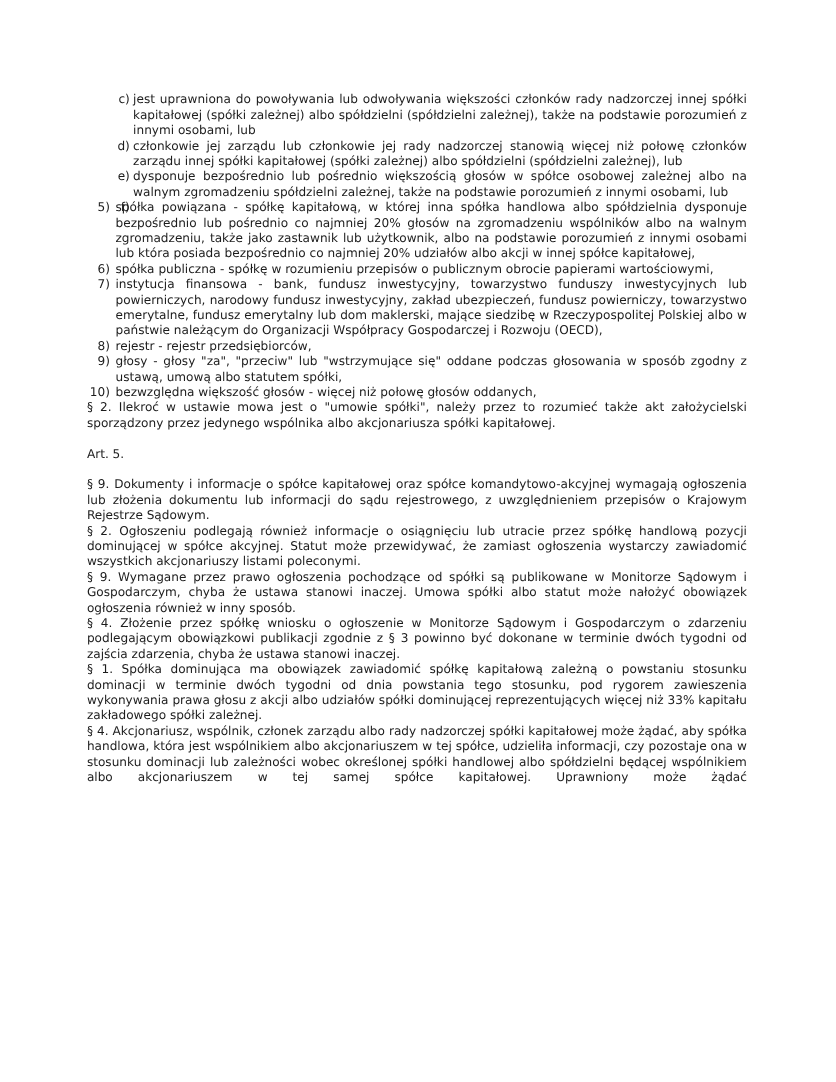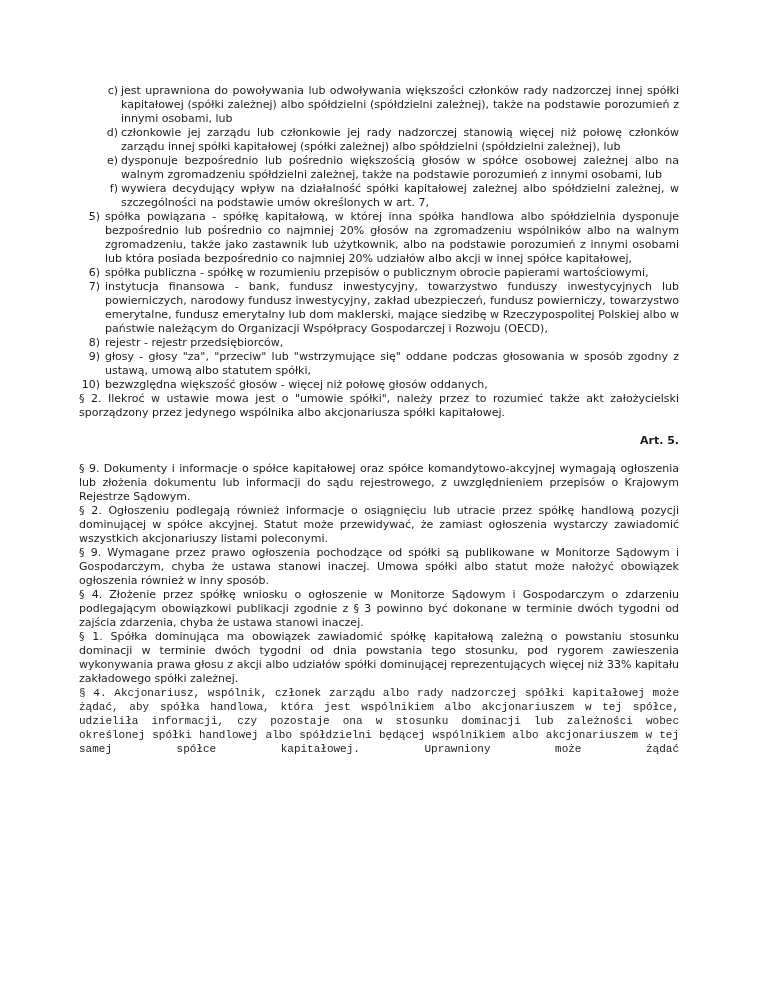--- a/index.html
+++ b/index.html
@@ -22,21 +22,20 @@
     left: 79px;
     top: 84px;
     width: 600px;
   }
   .para {
     text-align: justify;
     margin: 0;
   }
   .para.cont {
     text-align-last: justify;
-    font-family: Liberation Mono, monospace;
   }
   .item {
     position: relative;
     text-align: justify;
     margin: 0;
   }
   .item-num { padding-left: 26px; }
   .item-num > .marker {
     position: absolute;
     left: 0; top: 0;
@@ -44,33 +43,33 @@
     text-align: right;
   }
   .item-letter { padding-left: 42px; }
   .item-letter > .marker {
     position: absolute;
     left: 0; top: 0;
     width: 39px;
     text-align: right;
   }
   .heading {
-    font-weight: 700;
-    text-align: right;
+    font-weight: 400;
+    text-align: left;
     margin: 14px 0;
   }
 </style>
 </head>
 <body style="background: rgb(255, 255, 255); color: rgb(28, 28, 28);">
 
 <div class="page" id="doc">
     <div class="item item-letter"><span class="marker">c)</span><span>jest uprawniona do powoływania lub odwoływania większości członków rady nadzorczej innej spółki kapitałowej (spółki zależnej) albo spółdzielni (spółdzielni zależnej), także na podstawie porozumień z innymi osobami, lub</span></div>
     <div class="item item-letter"><span class="marker">d)</span><span>członkowie jej zarządu lub członkowie jej rady nadzorczej stanowią więcej niż połowę członków zarządu innej spółki kapitałowej (spółki zależnej) albo spółdzielni (spółdzielni zależnej), lub</span></div>
     <div class="item item-letter"><span class="marker">e)</span><span>dysponuje bezpośrednio lub pośrednio większością głosów w spółce osobowej zależnej albo na walnym zgromadzeniu spółdzielni zależnej, także na podstawie porozumień z innymi osobami, lub</span></div>
-    <div class="item item-letter"><span class="marker">f)</span><span>wywiera decydujący wpływ na działalność spółki kapitałowej zależnej albo spółdzielni zależnej, w szczególności na podstawie umów określonych w art. 7,</span></div>
+    <div class="item item-letter"><span class="marker">f)</span></div>
     <div class="item item-num"><span class="marker">5)</span><span>spółka powiązana - spółkę kapitałową, w której inna spółka handlowa albo spółdzielnia dysponuje bezpośrednio lub pośrednio co najmniej 20% głosów na zgromadzeniu wspólników albo na walnym zgromadzeniu, także jako zastawnik lub użytkownik, albo na podstawie porozumień z innymi osobami lub która posiada bezpośrednio co najmniej 20% udziałów albo akcji w innej spółce kapitałowej,</span></div>
     <div class="item item-num"><span class="marker">6)</span><span>spółka publiczna - spółkę w rozumieniu przepisów o publicznym obrocie papierami wartościowymi,</span></div>
     <div class="item item-num"><span class="marker">7)</span><span>instytucja finansowa - bank, fundusz inwestycyjny, towarzystwo funduszy inwestycyjnych lub powierniczych, narodowy fundusz inwestycyjny, zakład ubezpieczeń, fundusz powierniczy, towarzystwo emerytalne, fundusz emerytalny lub dom maklerski, mające siedzibę w Rzeczypospolitej Polskiej albo w państwie należącym do Organizacji Współpracy Gospodarczej i Rozwoju (OECD),</span></div>
     <div class="item item-num"><span class="marker">8)</span><span>rejestr - rejestr przedsiębiorców,</span></div>
     <div class="item item-num"><span class="marker">9)</span><span>głosy - głosy "za", "przeciw" lub "wstrzymujące się" oddane podczas głosowania w sposób zgodny z ustawą, umową albo statutem spółki,</span></div>
     <div class="item item-num"><span class="marker">10)</span><span>bezwzględna większość głosów - więcej niż połowę głosów oddanych,</span></div>
     <div class="para">§ 2. Ilekroć w ustawie mowa jest o "umowie spółki", należy przez to rozumieć także akt założycielski sporządzony przez jedynego wspólnika albo akcjonariusza spółki kapitałowej.</div>
     <div class="heading">Art. 5.</div>
     <div class="para">§ 9. Dokumenty i informacje o spółce kapitałowej oraz spółce komandytowo-akcyjnej wymagają ogłoszenia lub złożenia dokumentu lub informacji do sądu rejestrowego, z uwzględnieniem przepisów o Krajowym Rejestrze Sądowym.</div>
     <div class="para">§ 2. Ogłoszeniu podlegają również informacje o osiągnięciu lub utracie przez spółkę handlową pozycji dominującej w spółce akcyjnej. Statut może przewidywać, że zamiast ogłoszenia wystarczy zawiadomić wszystkich akcjonariuszy listami poleconymi.</div>

